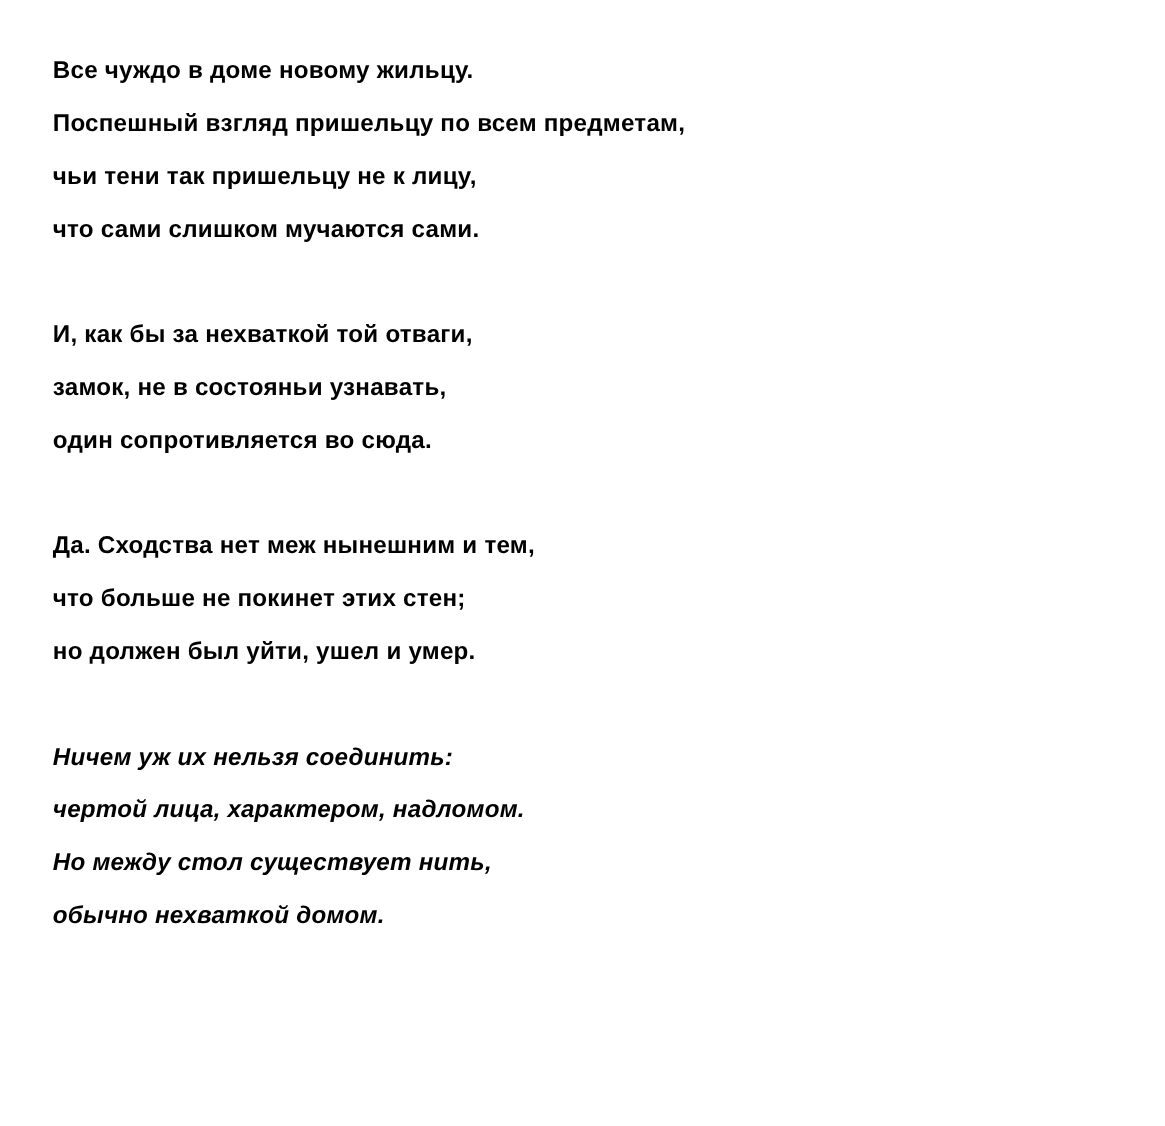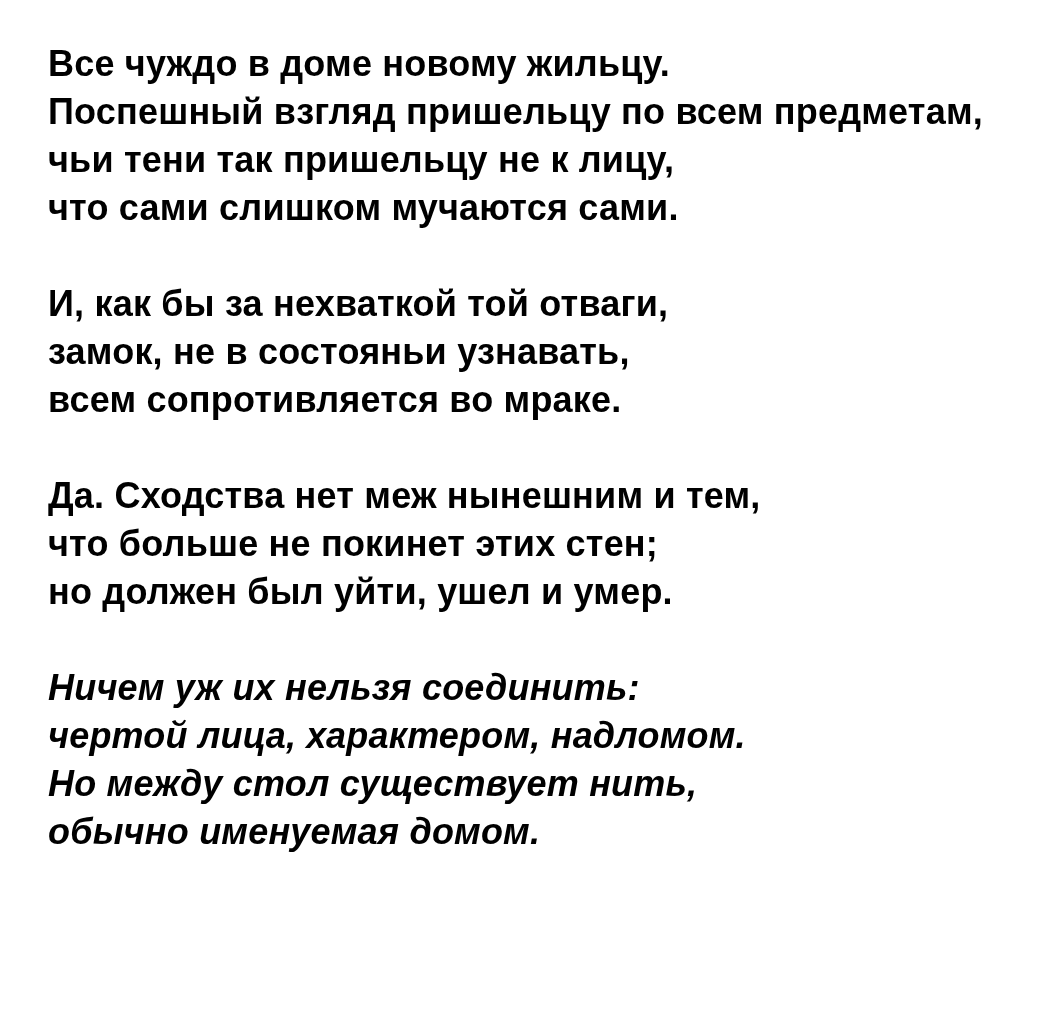--- a/index.html
+++ b/index.html
@@ -21,21 +21,21 @@
       background: #ffffff;
     }
     .stanza {
       margin: 0 0 48px 0;
     }
     .stanza:last-child {
       margin-bottom: 0;
       font-style: italic;
     }
     .poem-line {
-      font-size: 36px;
+      font-size: 22px;
       font-weight: bold;
       line-height: 48px;
       color: #000000;
       white-space: nowrap;
       letter-spacing: 0.2px;
     }
   </style>
 </head>
 <body>
 
@@ -44,29 +44,29 @@
   <div class="stanza">
     <div class="poem-line">Все чуждо в доме новому жильцу.</div>
     <div class="poem-line">Поспешный взгляд пришельцу по всем предметам,</div>
     <div class="poem-line">чьи тени так пришельцу не к лицу,</div>
     <div class="poem-line">что сами слишком мучаются сами.</div>
   </div>
 
   <div class="stanza">
     <div class="poem-line">И, как бы за нехваткой той отваги,</div>
     <div class="poem-line">замок, не в состояньи узнавать,</div>
-    <div class="poem-line">всем сопротивляется во мраке.</div>
+    <div class="poem-line">один сопротивляется во сюда.</div>
   </div>
 
   <div class="stanza">
     <div class="poem-line">Да. Сходства нет меж нынешним и тем,</div>
     <div class="poem-line">что больше не покинет этих стен;</div>
     <div class="poem-line">но должен был уйти, ушел и умер.</div>
   </div>
 
   <div class="stanza">
     <div class="poem-line">Ничем уж их нельзя соединить:</div>
     <div class="poem-line">чертой лица, характером, надломом.</div>
     <div class="poem-line">Но между стол существует нить,</div>
-    <div class="poem-line">обычно именуемая домом.</div>
+    <div class="poem-line">обычно нехваткой домом.</div>
   </div>
 
 </div>
 
 </body></html>

